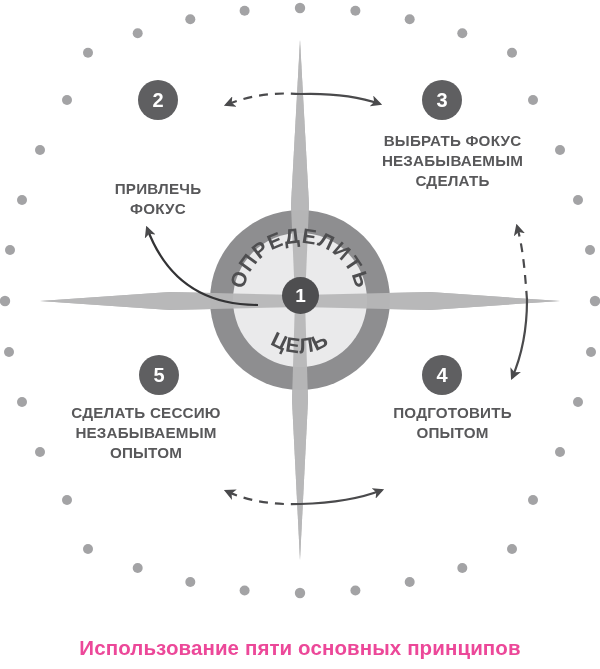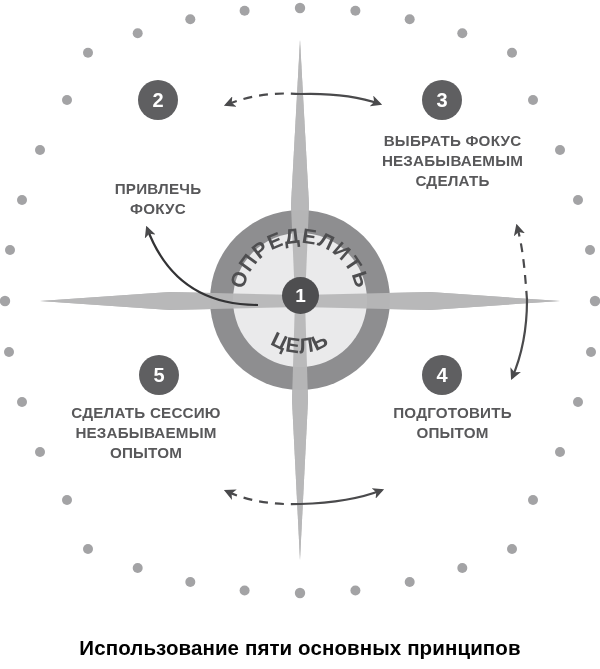--- a/index.html
+++ b/index.html
@@ -80,21 +80,21 @@
     text-align: center;
   }
 
   
   #caption {
     position: absolute;
     left: 0;
     top: 636px;
     width: 600px;
     text-align: center;
-    color: #000000;
+    color: #ec4899;
     font-size: 20.5px;
     font-weight: bold;
     letter-spacing: 0.1px;
   }
 </style>
 </head>
 <body>
 
 <div id="stage">
 

